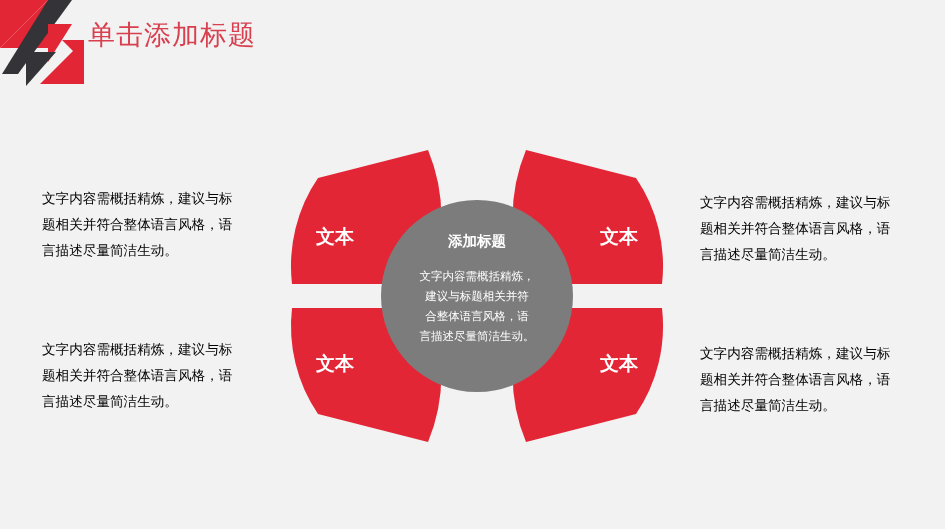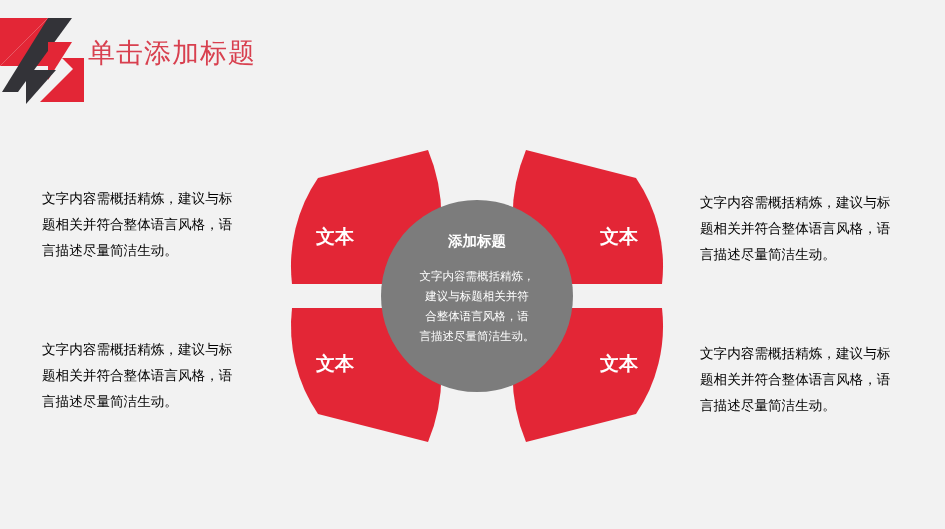--- a/index.html
+++ b/index.html
@@ -15,21 +15,20 @@
     position: relative;
   }
 
   
   #header {
     position: absolute;
     top: 0;
     left: 0;
     width: 945px;
     height: 90px;
-    margin-top: 18px;
   }
   #logo-mark {
     position: absolute;
     left: 0;
     top: 0;
     width: 86px;
     height: 88px;
   }
   #slide-title {
     position: absolute;

